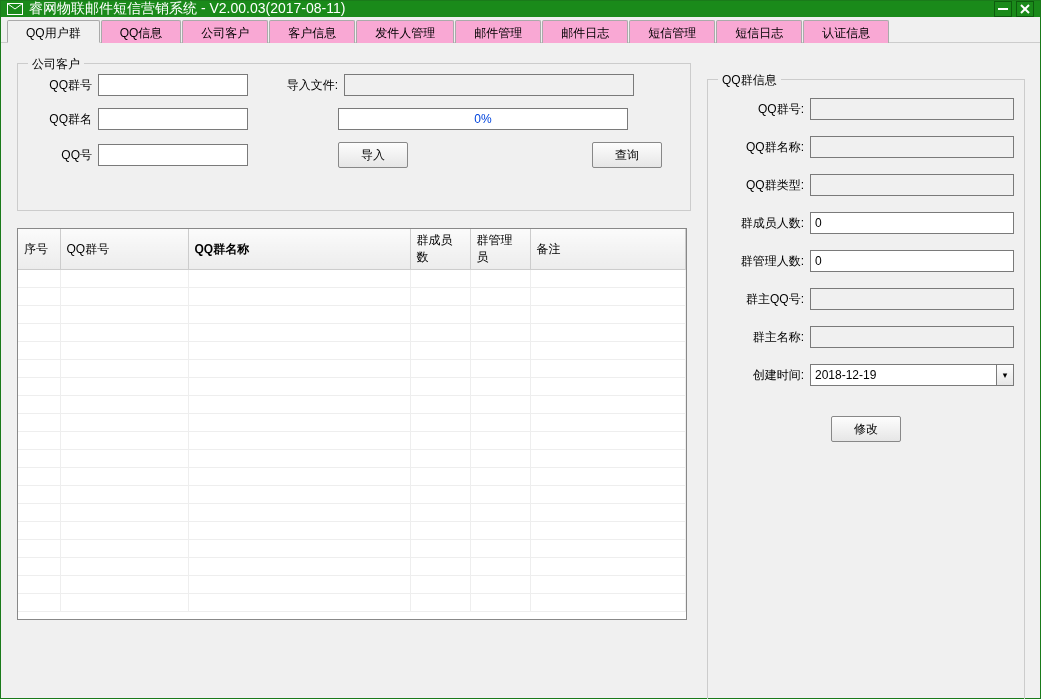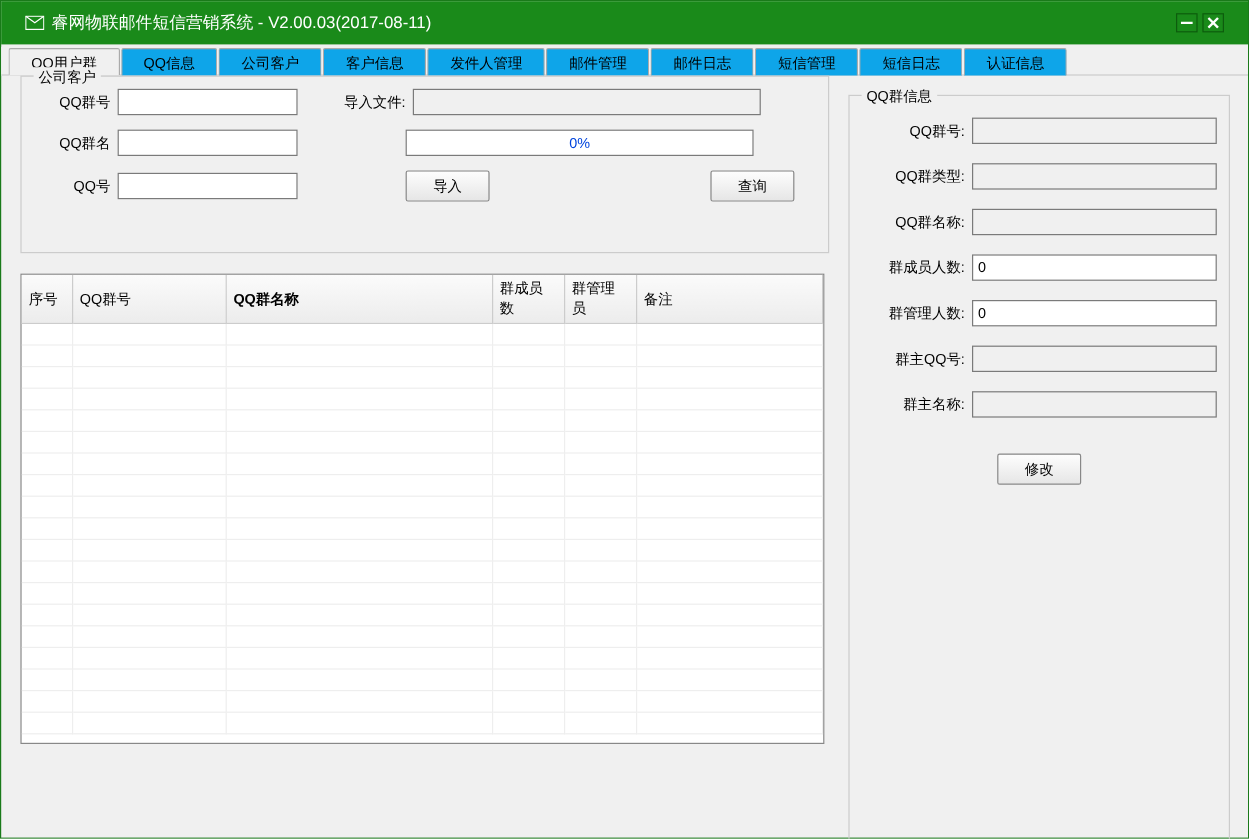--- a/index.html
+++ b/index.html
@@ -1,26 +1,26 @@
 <!DOCTYPE html>
 <html><head>
 <meta charset="utf-8">
 <style>
 * { box-sizing: border-box; margin: 0; padding: 0; font-family: "Microsoft YaHei", "SimSun", Arial, sans-serif; font-size: 12px; }
 body { background: #f0f0f0; width: 1041px; height: 699px; overflow: hidden; }
 
 .window { width: 1041px; height: 699px; background: #f0f0f0; border: 1px solid #1a7a1a; position: relative; }
 
-.titlebar { height: 36px; background: #1a8a1a; color: #fff; display: flex; align-items: center; padding: 0 20px; }
+.titlebar { height: 16px; background: #1a8a1a; color: #fff; display: flex; align-items: center; padding: 0 6px; }
 .titlebar .envelope { width: 16px; height: 12px; margin-right: 6px; }
 .titlebar .title { font-size: 14px; flex: 1; }
 .titlebar .winbtn { width: 18px; height: 16px; background: #1a8a1a; border: 1px solid #0d5c0d; margin-left: 4px; display: flex; align-items: center; justify-content: center; color: #fff; cursor: pointer; font-weight: bold; }
 
 .tabstrip { height: 24px; background: #f0f0f0; display: flex; padding-left: 6px; border-bottom: 1px solid #ccc; margin-top: 2px; }
-.tab { padding: 4px 18px; border: 1px solid #aaa; border-bottom: none; background: #0ea5e9; margin-right: 1px; cursor: pointer; position: relative; top: 1px; border-radius: 2px 2px 0 0; }
+.tab { padding: 4px 18px; border: 1px solid #aaa; border-bottom: none; background: #f9a8d4; margin-right: 1px; cursor: pointer; position: relative; top: 1px; border-radius: 2px 2px 0 0; }
 .tab.active { background: #f0f0f0; border-bottom: 1px solid #f0f0f0; font-weight: normal; }
 
 .body { position: absolute; top: 52px; left: 6px; right: 6px; bottom: 6px; }
 
 .fieldset { border: 1px solid #ccc; position: absolute; padding: 10px; }
 .fieldset .legend { position: absolute; top: -8px; left: 10px; background: #f0f0f0; padding: 0 4px; font-size: 12px; }
 
 
 .fs-query { left: 10px; top: 10px; width: 674px; height: 148px; }
 
@@ -309,43 +309,50 @@
 
 
     <div class="fieldset fs-info">
       <span class="legend">QQ群信息</span>
 
       <div class="info-row">
         <span class="info-lbl">QQ群号:</span>
         <input class="info-txt ro" readonly="" value="" style="">
       </div>
       <div class="info-row">
+        <span class="info-lbl">QQ群名称:</span>
+        <input class="info-txt ro" readonly="" value="" style="">
+      </div>
+      <div class="info-row">
         <span class="info-lbl">QQ群类型:</span>
-        <input class="info-txt ro" readonly="" value="" style="">
-      </div>
-      <div class="info-row">
-        <span class="info-lbl">QQ群名称:</span>
         <input class="info-txt ro" readonly="" value="" style="">
       </div>
       <div class="info-row">
         <span class="info-lbl">群成员人数:</span>
         <input class="info-txt" value="0" style="">
       </div>
       <div class="info-row">
         <span class="info-lbl">群管理人数:</span>
         <input class="info-txt" value="0" style="">
       </div>
       <div class="info-row">
         <span class="info-lbl">群主QQ号:</span>
         <input class="info-txt ro" readonly="" value="" style="">
       </div>
       <div class="info-row">
         <span class="info-lbl">群主名称:</span>
         <input class="info-txt ro" readonly="" value="" style="">
       </div>
+      <div class="info-row">
+        <span class="info-lbl">创建时间:</span>
+        <div class="date">
+          <input value="2018-12-19" style="">
+          <div class="dd">▾</div>
+        </div>
+      </div>
 
       <div class="modify-wrap">
         <button class="btn">修改</button>
       </div>
     </div>
 
   </div>
 </div>
 
 </body></html>

